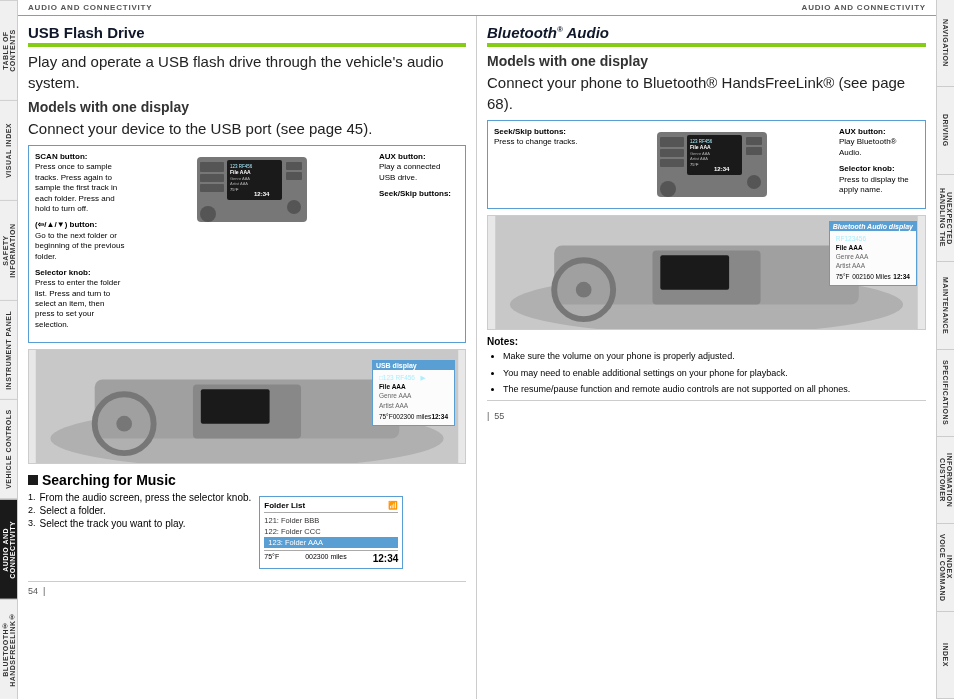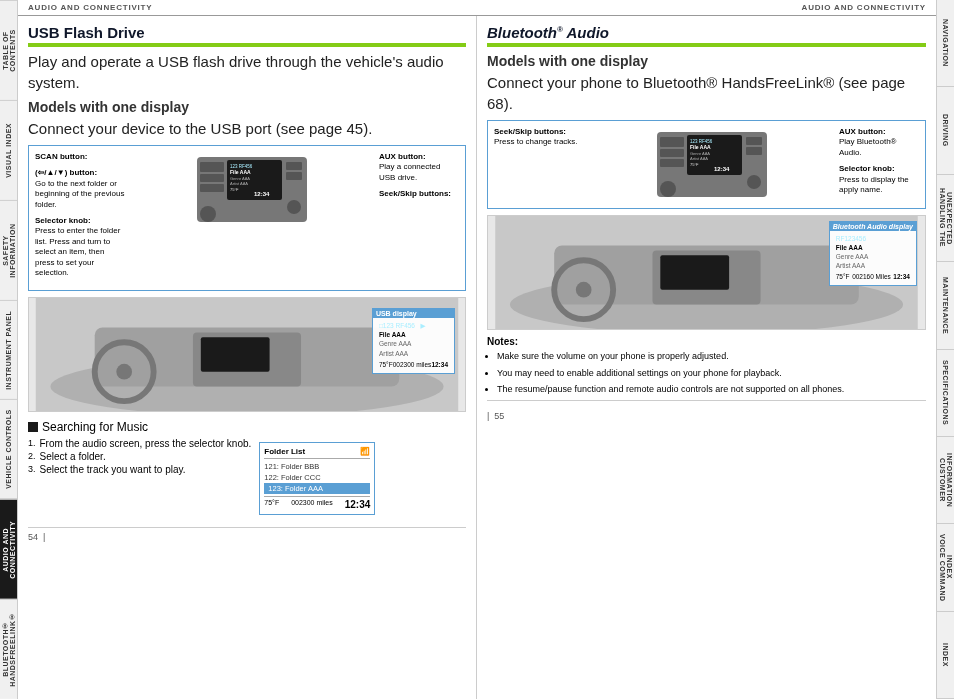--- a/index.html
+++ b/index.html
@@ -224,22 +224,22 @@
     }
 
     .black-square {
       width: 10px;
       height: 10px;
       background: #1a1a1a;
       flex-shrink: 0;
     }
 
     .searching-title {
-      font-weight: normal;
-      font-size: 12px;
+      font-weight: bold;
+      font-size: 14px;
       text-align: right;
     }
 
     .step-row {
       display: flex;
       gap: 4px;
       align-items: flex-start;
       margin-bottom: 2px;
     }
 
@@ -247,21 +247,21 @@
       flex-shrink: 0;
       font-size: 9px;
     }
 
     
     .folder-list-box {
       border: 1.5px solid #5a9fd4;
       padding: 4px;
       margin: 4px 0;
       font-size: 7.5px;
-      width: 116px;
+      width: 144px;
     }
 
     .folder-list-header {
       display: flex;
       justify-content: space-between;
       align-items: center;
       font-weight: bold;
       font-size: 8px;
       border-bottom: 1px solid #aaa;
       padding-bottom: 2px;
@@ -294,21 +294,21 @@
     }
 
     
     .notes-header {
       font-weight: bold;
       font-size: 10px;
       margin: 6px 0 3px 0;
     }
 
     .notes-list {
-      margin-left: 10px;
+      margin-left: 16px;
       font-size: 9px;
       line-height: 1.5;
     }
 
     .note-item {
       margin-bottom: 3px;
       list-style: disc;
     }
 
     .footer-italic {
@@ -371,20 +371,21 @@
 
       <div class="section-subtitle">Models with one display</div>
       <div class="body-text">Connect your device to the USB port (see page 45).</div>
 
       <div class="diagram-box">
         <div class="diagram-inner">
 
           <div class="diagram-labels-left">
             <div class="label-item">
               <div class="label-title">SCAN button:</div>
+              <div>Press once to sample tracks. Press again to sample the first track in each folder. Press and hold to turn off.</div>
             </div>
             <div class="label-item">
               <div class="label-title">(⇦/▲/▼) button:</div>
               <div>Go to the next folder or beginning of the previous folder.</div>
             </div>
             <div class="label-item">
               <div class="label-title">Selector knob:</div>
               <div>Press to enter the folder list. Press and turn to select an item, then press to set your selection.</div>
             </div>
           </div>

